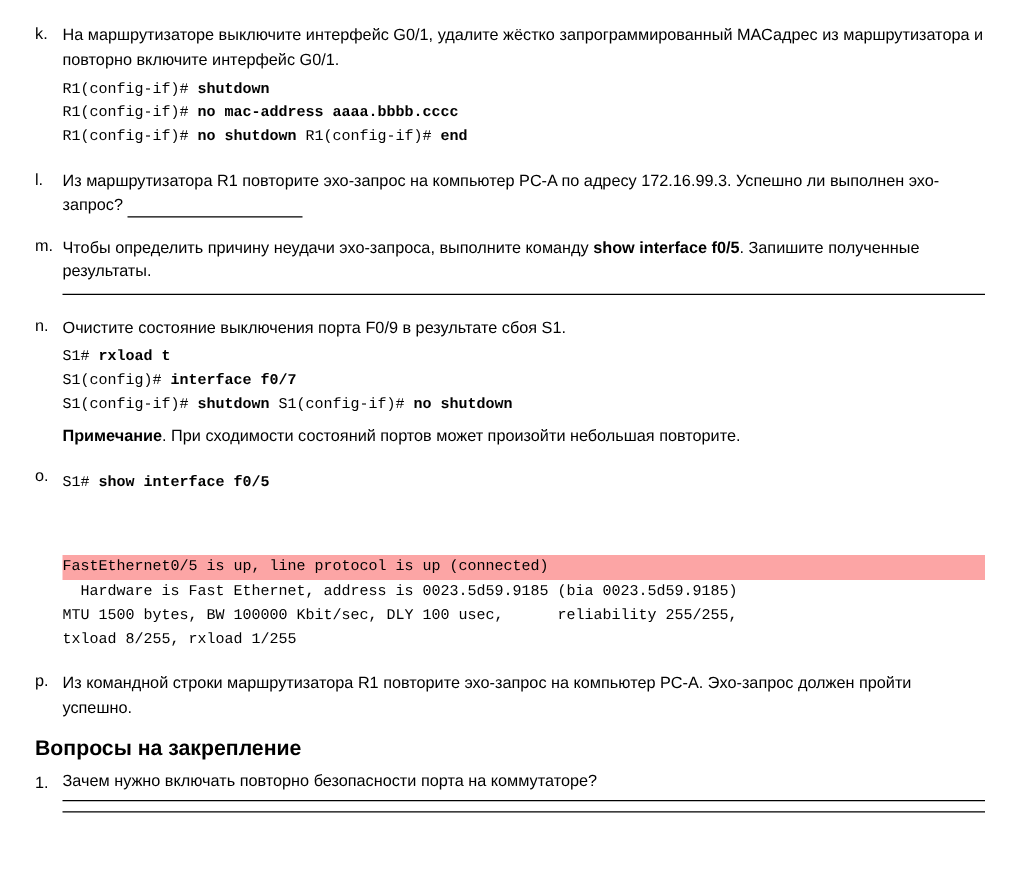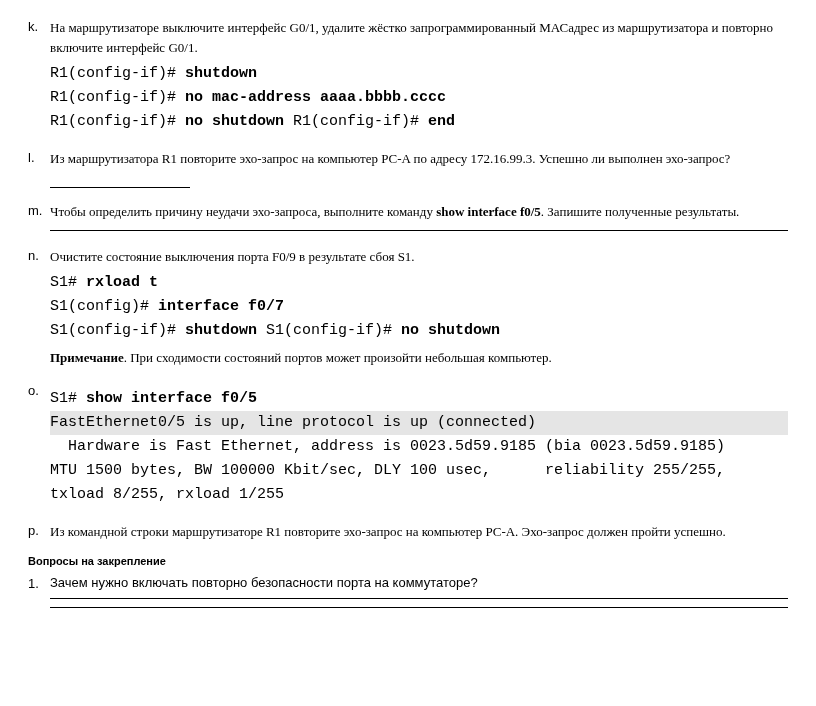--- a/index.html
+++ b/index.html
@@ -20,58 +20,58 @@
       min-width: 22px;
       font-size: 13px;
       padding-top: 1px;
     }
     .section-content {
       flex: 1;
     }
     .section-content p {
       line-height: 1.5;
       margin-bottom: 4px;
-      font-family: Liberation Serif, serif;
     }
     .code-block {
       font-family: 'Courier New', Courier, monospace;
-      font-size: 15px;
+      font-size: 12px;
       margin: 5px 0 5px 0;
       line-height: 1.6;
     }
     .code-line {
       display: block;
       white-space: pre;
     }
     .code-normal {
       font-weight: normal;
     }
     .code-bold {
       font-weight: bold;
     }
     .highlight-yellow {
-      background-color: #e5e5e5;
+      background-color: #fca5a5;
+      margin-top: 48px;
     }
     .underline-blank {
       display: inline-block;
       border-bottom: 1px solid #000;
       width: 140px;
       vertical-align: bottom;
     }
     .rule-line {
       border: none;
       border-top: 1px solid #000;
       margin: 8px 0 6px 0;
       width: 100%;
     }
     .note-bold {
       font-weight: bold;
     }
     .section-heading {
-      font-size: 11px;
+      font-size: 17px;
       font-weight: bold;
       margin-bottom: 8px;
       margin-top: 10px;
     }
     .question-section {
       margin-top: 4px;
     }
     .question-row {
       display: flex;
       margin-bottom: 6px;
@@ -130,42 +130,42 @@
 <div class="section">
   <div class="section-letter">n.</div>
   <div class="section-content">
     <p>Очистите состояние выключения порта F0/9 в результате сбоя S1.</p>
     <div class="code-block">
       <span class="code-line"><span class="code-normal">S1# </span><span class="code-bold">rxload t</span></span>
       <span class="code-line"><span class="code-normal">S1(config)# </span><span class="code-bold">interface f0/7</span></span>
       <span class="code-line"><span class="code-normal">S1(config-if)# </span><span class="code-bold">shutdown</span><span class="code-normal"> S1(config-if)# </span><span class="code-bold">no shutdown</span></span>
     </div>
     <p>
-      <span class="note-bold">Примечание</span><span>. При сходимости состояний портов может произойти небольшая компьютер.</span>
+      <span class="note-bold">Примечание</span><span>. При сходимости состояний портов может произойти небольшая повторите.</span>
     </p>
   </div>
 </div>
 
 <div class="section">
   <div class="section-letter">o.</div>
   <div class="section-content">
     <div class="code-block">
       <span class="code-line"><span class="code-normal">S1# </span><span class="code-bold">show interface f0/5</span></span>
       <span class="code-line highlight-yellow">FastEthernet0/5 is up, line protocol is up (connected)</span>
       <span class="code-line">  Hardware is Fast Ethernet, address is 0023.5d59.9185 (bia 0023.5d59.9185)</span>
       <span class="code-line">MTU 1500 bytes, BW 100000 Kbit/sec, DLY 100 usec,      reliability 255/255,</span>
       <span class="code-line">txload 8/255, rxload 1/255</span>
     </div>
   </div>
 </div>
 
 <div class="section">
   <div class="section-letter">p.</div>
   <div class="section-content">
-    <p>Из командной строки маршрутизаторе R1 повторите эхо-запрос на компьютер PC-A. Эхо-запрос должен пройти успешно.</p>
+    <p>Из командной строки маршрутизатора R1 повторите эхо-запрос на компьютер PC-A. Эхо-запрос должен пройти успешно.</p>
   </div>
 </div>
 
 <div class="question-section">
   <div class="section-heading">Вопросы на закрепление</div>
   <div class="question-row">
     <div class="question-num">1.</div>
     <div class="question-content">
       <p>Зачем нужно включать повторно безопасности порта на коммутаторе?</p>
       <hr class="answer-line">

